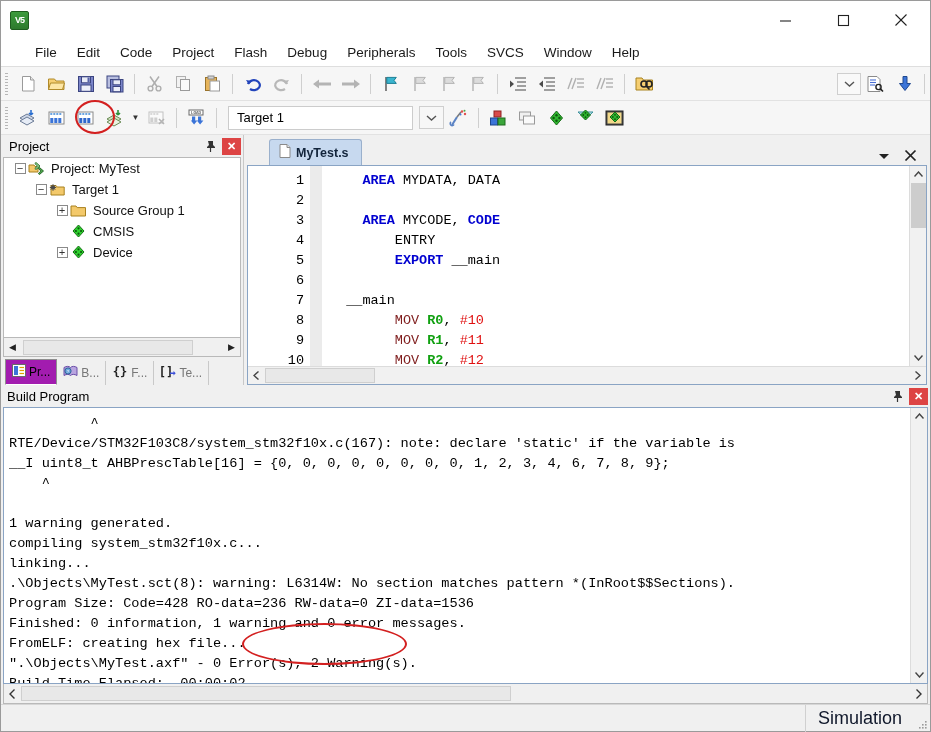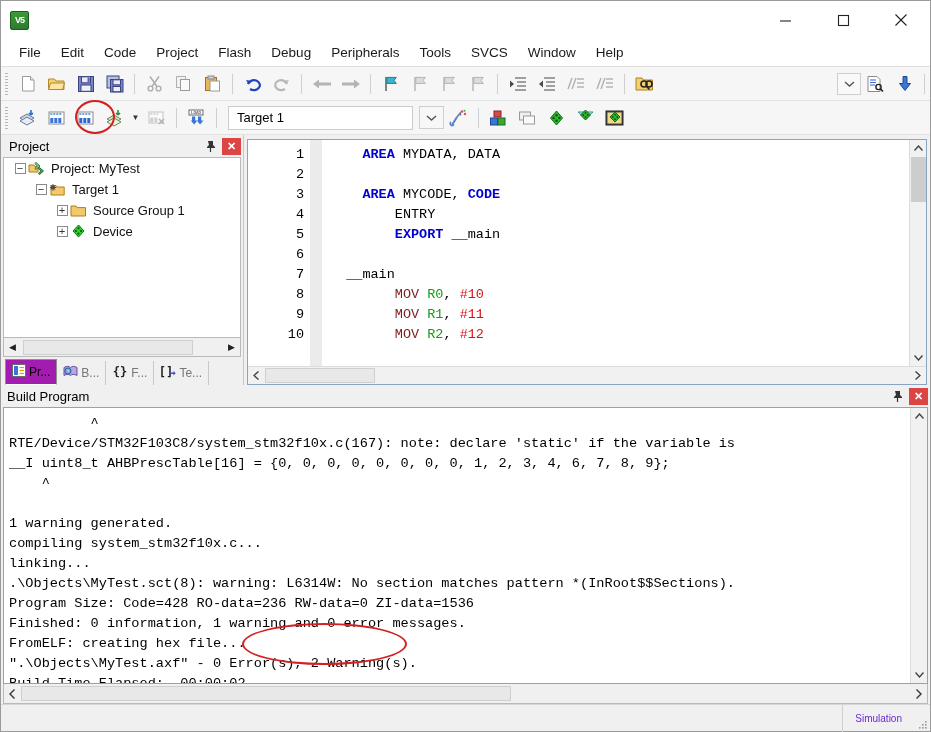--- a/index.html
+++ b/index.html
@@ -48,21 +48,21 @@
     width: 58px; height: 38px;
     display: flex; align-items: center; justify-content: center;
     color: #222;
   }
 
   
   .menubar {
     height: 28px; min-height: 28px;
     background: #ffffff;
     display: flex; align-items: center;
-    padding-left: 8px;
+    padding-left: 24px;
     border-bottom: 1px solid #dedede;
   }
   .menu-item {
     font-size: 13.5px; color: #1a1a1a;
     padding: 3px 10px;
     white-space: nowrap;
   }
 
   
   .toolbar {
@@ -236,21 +236,21 @@
     padding: 5px 0 0 8px;
     font-family: "Liberation Mono", monospace;
     font-size: 13.5px;
     line-height: 20px;
     color: #000;
     white-space: pre;
     overflow: hidden;
   }
   .k-dir { color: #0000d0; font-weight: bold; }
   .k-op  { color: #7f1d1d; font-weight: normal; }
-  .k-reg { color: #10a010; font-weight: normal; }
+  .k-reg { color: #10a010; font-weight: bold; }
   .k-num { color: #e01010; }
 
   .vscroll {
     width: 17px; min-width: 17px;
     background: #f1f1f1;
     border-left: 1px solid #dcdcdc;
     display: flex; flex-direction: column; align-items: center;
   }
   .vs-btn { width: 17px; height: 17px; display:flex;align-items:center;justify-content:center; font-size: 9px; color:#444;}
   .vs-thumb { width: 15px; background: #cdcdcd; }
@@ -299,21 +299,21 @@
     display: flex; align-items: center;
   }
 
   
   .statusbar {
     height: 27px; min-height: 27px;
     background: #f0f0f0;
     border-top: 1px solid #d6d6d6;
     display: flex; align-items: center;
     justify-content: flex-end;
-    font-size: 10px; color: #6d28d9;
+    font-size: 18px; color: #0f172a;
   }
   .status-cell {
     padding: 0 12px; height: 27px; display:flex; align-items:center;
     border-left: 1px solid #d0d0d0;
   }
   .grip-corner {
     width: 16px; height: 27px;
     display:flex; align-items:flex-end; justify-content:flex-end;
     padding: 0 2px 2px 0;
   }
@@ -751,20 +751,33 @@
           <div class="tree-row" style="padding-left: 50px;">
             <span class="tw">
               <span class="expander">+</span>
             </span>
             <span class="ico"><svg width="17" height="15" viewBox="0 0 17 15">
                 <path d="M1 3h5l1.2 1.6h8.3V13H1z" fill="#f3c96b" stroke="#a8811f"></path>
               </svg></span>
             <span class="tree-label">Source Group 1</span>
           </div>
           <div class="tree-row" style="padding-left: 50px;">
+            <span class="tw"></span>
+            <span class="ico"><svg width="17" height="15" viewBox="0 0 17 15">
+                <path d="M8.5 1l5.5 6-5.5 6-5.5-6z" fill="#2fd12f" stroke="#137013" stroke-width="1"></path>
+                <g fill="#0c5a0c">
+                  <circle cx="8.5" cy="4.3" r="1.1"></circle>
+                  <circle cx="5.9" cy="7" r="1.1"></circle>
+                  <circle cx="11.1" cy="7" r="1.1"></circle>
+                  <circle cx="8.5" cy="9.7" r="1.1"></circle>
+                </g>
+              </svg></span>
+            <span class="tree-label">CMSIS</span>
+          </div>
+          <div class="tree-row" style="padding-left: 50px;">
             <span class="tw">
               <span class="expander">+</span>
             </span>
             <span class="ico"><svg width="17" height="15" viewBox="0 0 17 15">
                 <path d="M8.5 1l5.5 6-5.5 6-5.5-6z" fill="#2fd12f" stroke="#137013" stroke-width="1"></path>
                 <g fill="#0c5a0c">
                   <circle cx="8.5" cy="4.3" r="1.1"></circle>
                   <circle cx="5.9" cy="7" r="1.1"></circle>
                   <circle cx="11.1" cy="7" r="1.1"></circle>
                   <circle cx="8.5" cy="9.7" r="1.1"></circle>
@@ -812,20 +825,44 @@
             <span><svg width="16" height="13" viewBox="0 0 16 13">
                 <text x="6" y="10.5" font-size="12" text-anchor="middle" fill="#222" font-family="monospace" font-weight="bold">[]</text>
                 <path d="M10 7.5h3.5v-1.6l2.2 2.3-2.2 2.3v-1.6H10z" fill="#3b4fd8"></path>
               </svg></span>
             <span>Te...</span>
           </div>
         </div>
     </div>
 
     <div class="editor-panel">
+      <div class="edtabs">
+        <div class="edtab">
+          <span>
+            <svg width="12" height="14" viewBox="0 0 12 14">
+                <path d="M1 0.5h7l3 3v10h-10z" fill="#fff" stroke="#8a8a8a"></path>
+                <path d="M8 0.5v3h3" fill="#e4e4e4" stroke="#8a8a8a"></path>
+              </svg>
+          </span>
+          <span>MyTest.s</span>
+        </div>
+        <div class="edtab-ctrl">
+          <span>
+            <svg width="12" height="9" viewBox="0 0 12 9">
+                <path d="M1 2h10l-5 5z" fill="#222"></path>
+              </svg>
+          </span>
+          <span>
+            <svg width="13" height="13" viewBox="0 0 13 13">
+                <line x1="1.5" y1="1.5" x2="11.5" y2="11.5" stroke="#222" stroke-width="1.7"></line>
+                <line x1="11.5" y1="1.5" x2="1.5" y2="11.5" stroke="#222" stroke-width="1.7"></line>
+              </svg>
+          </span>
+        </div>
+      </div>
 
       <div class="edit-box">
         <div class="edit-inner">
           <div class="gutter" id="gutter">
               <div style="padding-right: 6px;">1</div>
               <div style="padding-right: 6px;">2</div>
               <div style="padding-right: 6px;">3</div>
               <div style="padding-right: 6px;">4</div>
               <div style="padding-right: 6px;">5</div>
               <div style="padding-right: 6px;">6</div>

